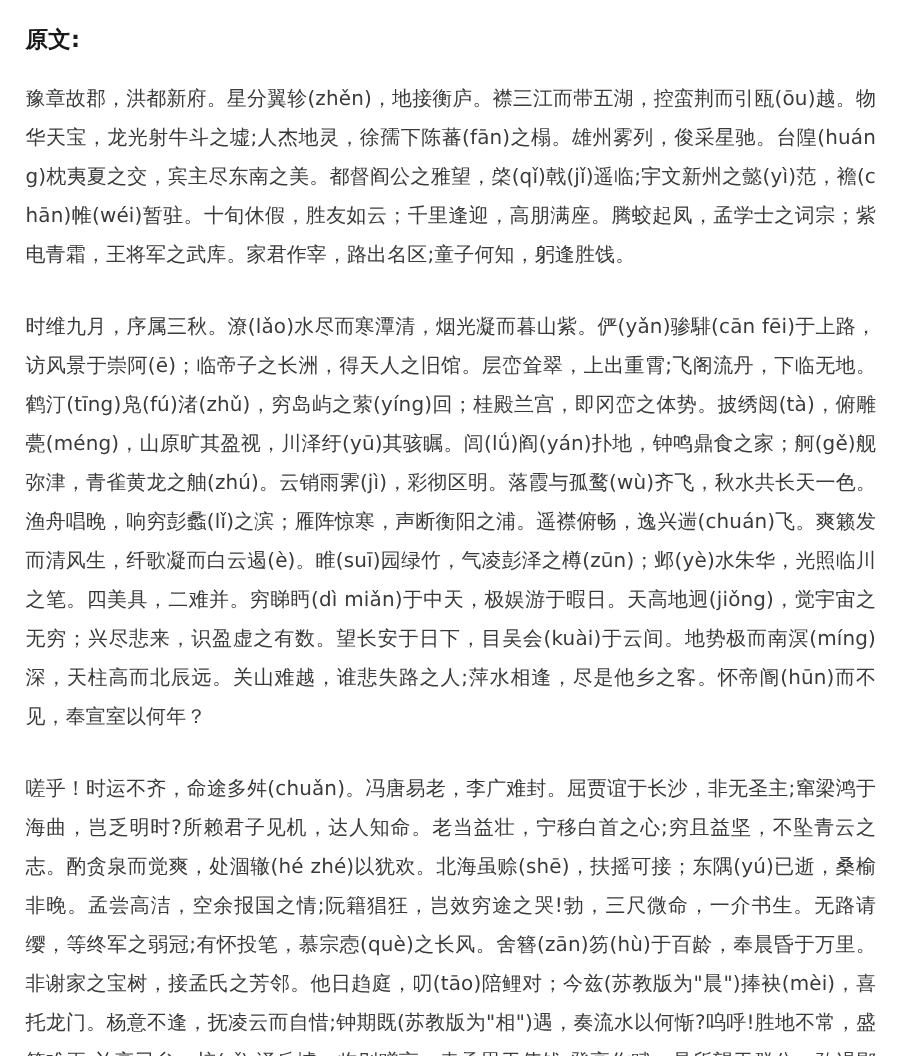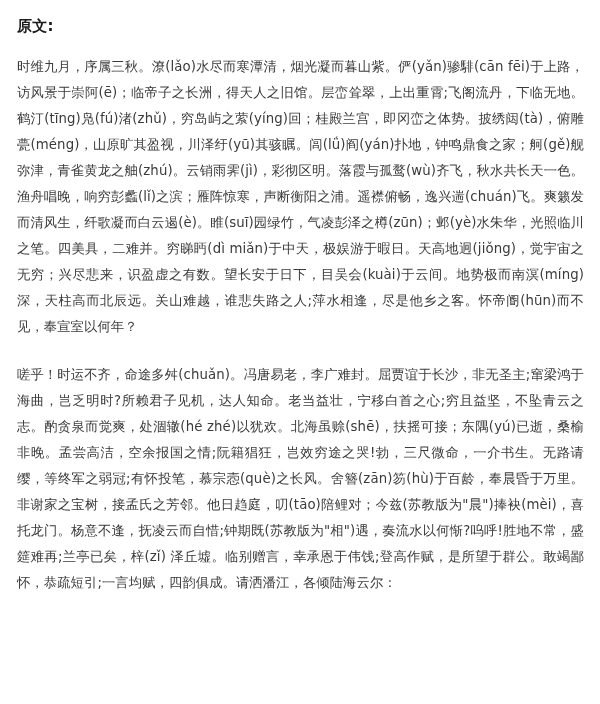--- a/index.html
+++ b/index.html
@@ -43,16 +43,17 @@
     margin-bottom: 20px;
   }
 </style>
 </head>
 <body>
 
 <div id="page">
 
   <div class="doc-title">原文:</div>
 
+  <p class="para">豫章故郡，洪都新府。星分翼轸(zhěn)，地接衡庐。襟三江而带五湖，控蛮荆而引瓯(ōu)越。物华天宝，龙光射牛斗之墟;人杰地灵，徐孺下陈蕃(fān)之榻。雄州雾列，俊采星驰。台隍(huáng)枕夷夏之交，宾主尽东南之美。都督阎公之雅望，棨(qǐ)戟(jǐ)遥临;宇文新州之懿(yì)范，襜(chān)帷(wéi)暂驻。十旬休假，胜友如云；千里逢迎，高朋满座。腾蛟起凤，孟学士之词宗；紫电青霜，王将军之武库。家君作宰，路出名区;童子何知，躬逢胜饯。</p>
   <p class="para">时维九月，序属三秋。潦(lǎo)水尽而寒潭清，烟光凝而暮山紫。俨(yǎn)骖騑(cān fēi)于上路，访风景于崇阿(ē)；临帝子之长洲，得天人之旧馆。层峦耸翠，上出重霄;飞阁流丹，下临无地。鹤汀(tīng)凫(fú)渚(zhǔ)，穷岛屿之萦(yíng)回；桂殿兰宫，即冈峦之体势。披绣闼(tà)，俯雕甍(méng)，山原旷其盈视，川泽纡(yū)其骇瞩。闾(lǘ)阎(yán)扑地，钟鸣鼎食之家；舸(gě)舰弥津，青雀黄龙之舳(zhú)。云销雨霁(jì)，彩彻区明。落霞与孤鹜(wù)齐飞，秋水共长天一色。渔舟唱晚，响穷彭蠡(lǐ)之滨；雁阵惊寒，声断衡阳之浦。遥襟俯畅，逸兴遄(chuán)飞。爽籁发而清风生，纤歌凝而白云遏(è)。睢(suī)园绿竹，气凌彭泽之樽(zūn)；邺(yè)水朱华，光照临川之笔。四美具，二难并。穷睇眄(dì miǎn)于中天，极娱游于暇日。天高地迥(jiǒng)，觉宇宙之无穷；兴尽悲来，识盈虚之有数。望长安于日下，目吴会(kuài)于云间。地势极而南溟(míng)深，天柱高而北辰远。关山难越，谁悲失路之人;萍水相逢，尽是他乡之客。怀帝阍(hūn)而不见，奉宣室以何年？</p>
   <p class="para">嗟乎！时运不齐，命途多舛(chuǎn)。冯唐易老，李广难封。屈贾谊于长沙，非无圣主;窜梁鸿于海曲，岂乏明时?所赖君子见机，达人知命。老当益壮，宁移白首之心;穷且益坚，不坠青云之志。酌贪泉而觉爽，处涸辙(hé zhé)以犹欢。北海虽赊(shē)，扶摇可接；东隅(yú)已逝，桑榆非晚。孟尝高洁，空余报国之情;阮籍猖狂，岂效穷途之哭!勃，三尺微命，一介书生。无路请缨，等终军之弱冠;有怀投笔，慕宗悫(què)之长风。舍簪(zān)笏(hù)于百龄，奉晨昏于万里。非谢家之宝树，接孟氏之芳邻。他日趋庭，叨(tāo)陪鲤对；今兹(苏教版为"晨")捧袂(mèi)，喜托龙门。杨意不逢，抚凌云而自惜;钟期既(苏教版为"相")遇，奏流水以何惭?呜呼!胜地不常，盛筵难再;兰亭已矣，梓(zǐ) 泽丘墟。临别赠言，幸承恩于伟饯;登高作赋，是所望于群公。敢竭鄙怀，恭疏短引;一言均赋，四韵俱成。请洒潘江，各倾陆海云尔：</p>
 
 </div>
 
 </body></html>

